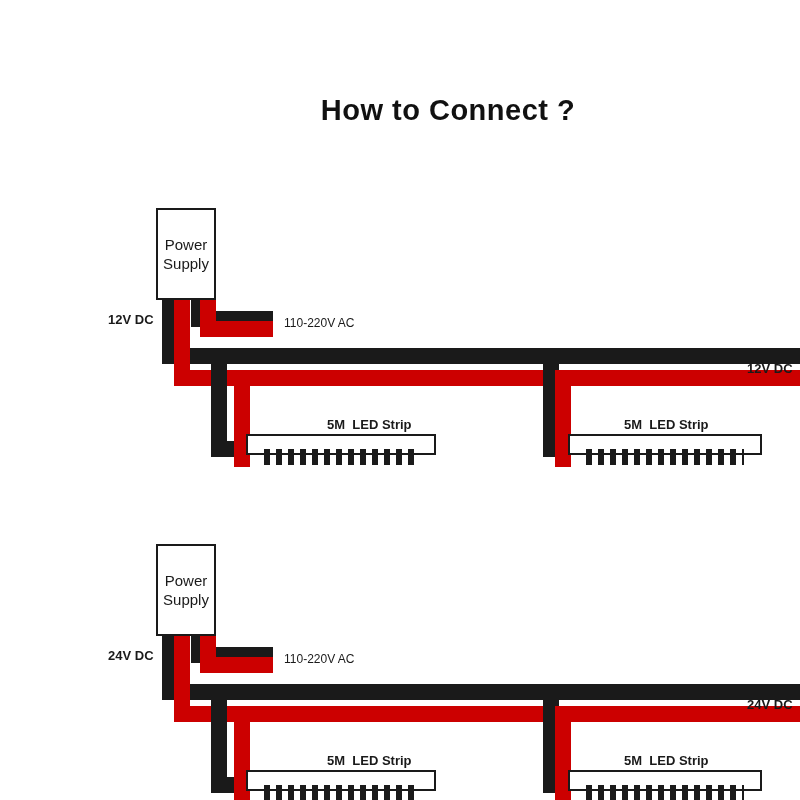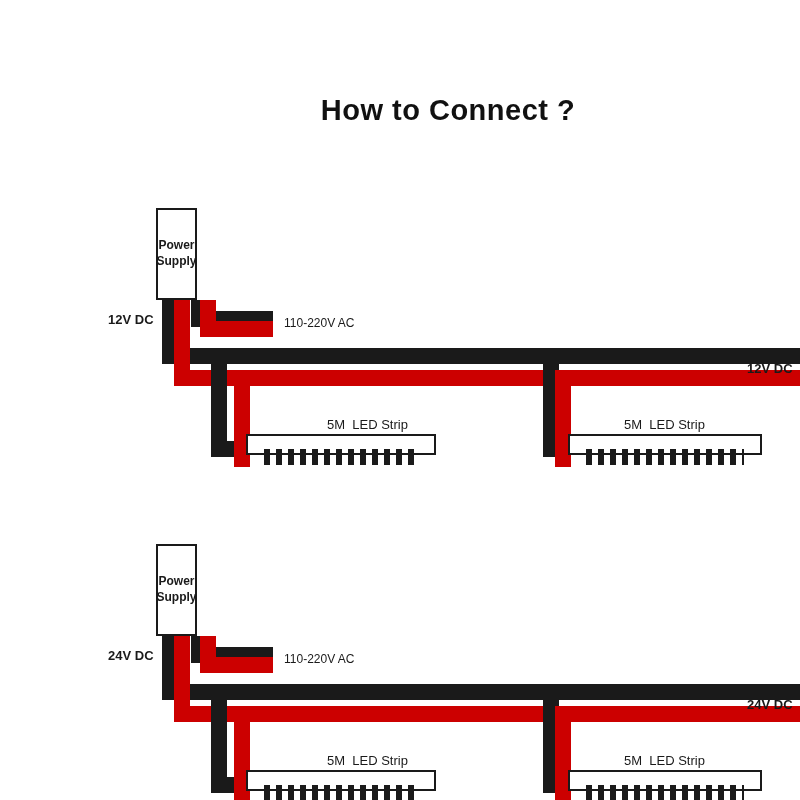--- a/index.html
+++ b/index.html
@@ -12,23 +12,23 @@
   .diagram { position:absolute; left:0; width:800px; height:300px; }
   #diagram-12v { top:140px; }
   #diagram-24v { top:476px; }
 
   .wire { position:absolute; }
   .wire.h { height:2px; }
   .wire.v { width:2px; }
   .black { background:#1a1a1a; }
   .red   { background:#cc0000; }
 
-  .ps-box { position:absolute; left:100px; top:12px; width:41px; height:92px;
+  .ps-box { position:absolute; left:100px; top:12px; width:60px; height:92px;
             border:2px solid #1a1a1a; display:flex; align-items:center; justify-content:center;
-            text-align:center; font-weight:bold; font-size:12px; line-height:1.3; white-space:pre-line; }
+            text-align:center; font-weight:normal; font-size:15px; line-height:1.3; white-space:pre-line; }
 
   .dc-label  { position:absolute; left:44px;  top:108px; font-weight:bold; font-size:13px; }
   .ac-label  { position:absolute; left:220px; top:112px; font-size:12px; }
   .bus-label { position:absolute; left:683px; top:157px; font-weight:bold; font-size:13px; }
   .minus { position:absolute; left:766px; top:137px; font-weight:bold; font-size:16px; color:#1a1a1a; }
   .plus  { position:absolute; left:762px; top:164px; font-weight:bold; font-size:14px; color:#cc0000; }
 
   
   .ac-black-v { left:135px; top:104px; height:13px; }
   .ac-black-h { left:135px; top:115px; width:82px; }
@@ -51,21 +51,21 @@
   .s2-black-v { left:487px; top:152px; height:95px; }
   .s2-black-h { left:487px; top:245px; width:27px; }
   .s2-red-v   { left:499px; top:174px; height:83px; }
   .s2-red-h   { left:499px; top:255px; width:15px; }
 
   .strip { position:absolute; top:238px; height:21px; border:2px solid #1a1a1a; background:#fff; }
   .strip .dashes { position:absolute; left:8px; right:8px; top:5px; bottom:5px;
                    background:repeating-linear-gradient(to right, #1a1a1a 0 6px, transparent 6px 12px); }
   .strip1 { left:190px; width:190px; }
   .strip2 { left:512px; width:194px; }
-  .strip-label { position:absolute; top:213px; font-weight:normal; font-size:13px; white-space:pre; }
+  .strip-label { position:absolute; top:213px; font-weight:bold; font-size:13px; white-space:pre; }
   .strip1-label { left:263px; }
   .strip2-label { left:560px; }
 </style>
 </head>
 <body>
 
 <div class="canvas">
 
   <div class="title">How to Connect ?</div>
 

